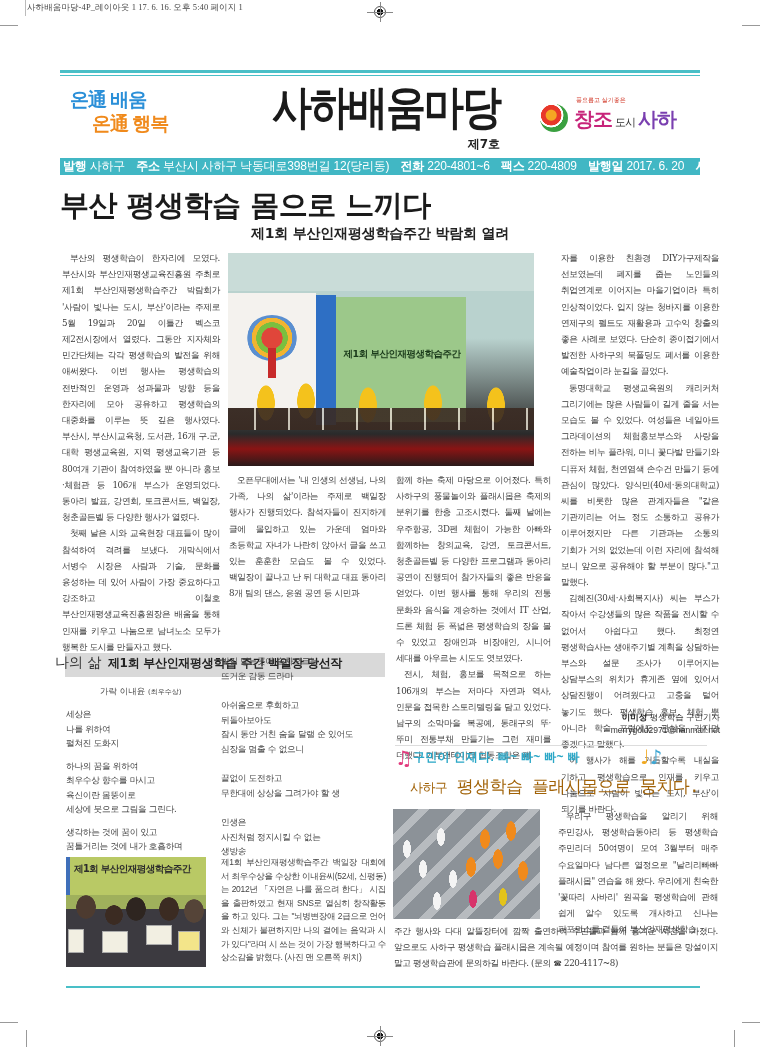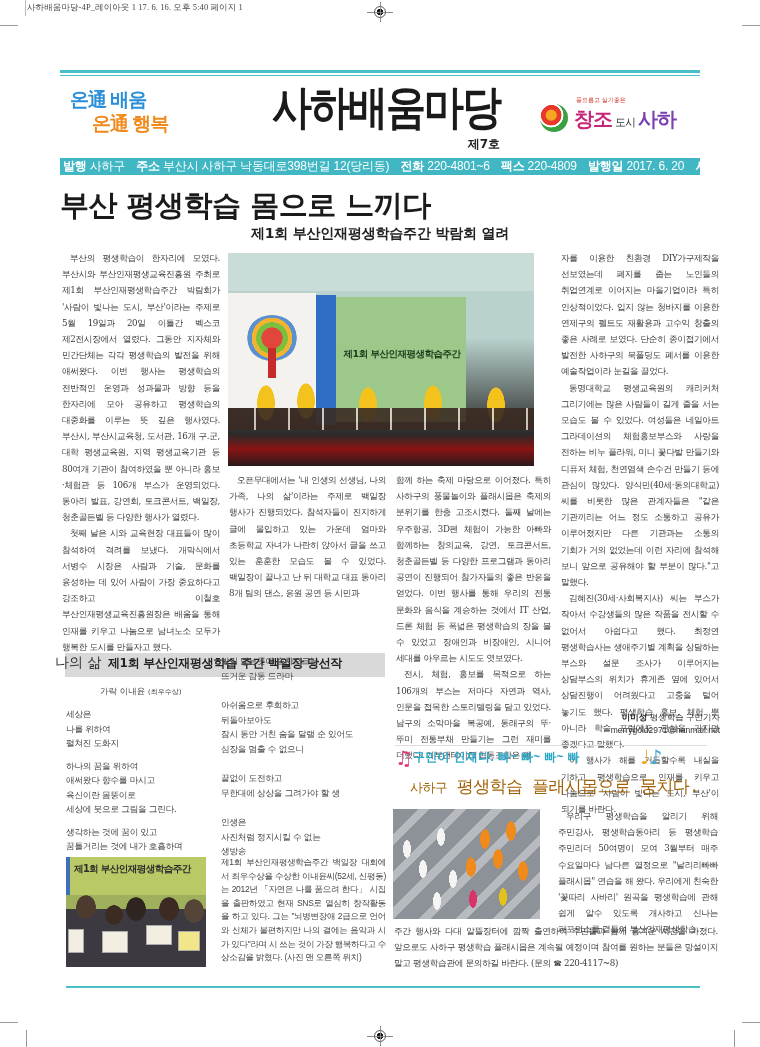--- a/index.html
+++ b/index.html
@@ -196,21 +196,21 @@
 <div class="poem-author"><span>가락 이내윤</span> <small>(최우수상)</small></div>
 
 <div class="poem-col" style="left:66px; top:707px;">
   <div class="stanza">
     <div>세상은</div>
     <div>나를 위하여</div>
     <div>펼쳐진 도화지</div>
   </div>
   <div class="stanza">
     <div>하나의 꿈을 위하여</div>
-    <div>애써왔다 향수를 마시고</div>
+    <div>최우수상 향수를 마시고</div>
     <div>육신이란 몸뚱이로</div>
     <div>세상에 붓으로 그림을 그린다.</div>
   </div>
   <div class="stanza">
     <div>생각하는 것에 꿈이 있고</div>
     <div>꿈틀거리는 것에 내가 호흡하며</div>
   </div>
 </div>
 
 <div class="poem-col" style="left:221px; top:654px;">

